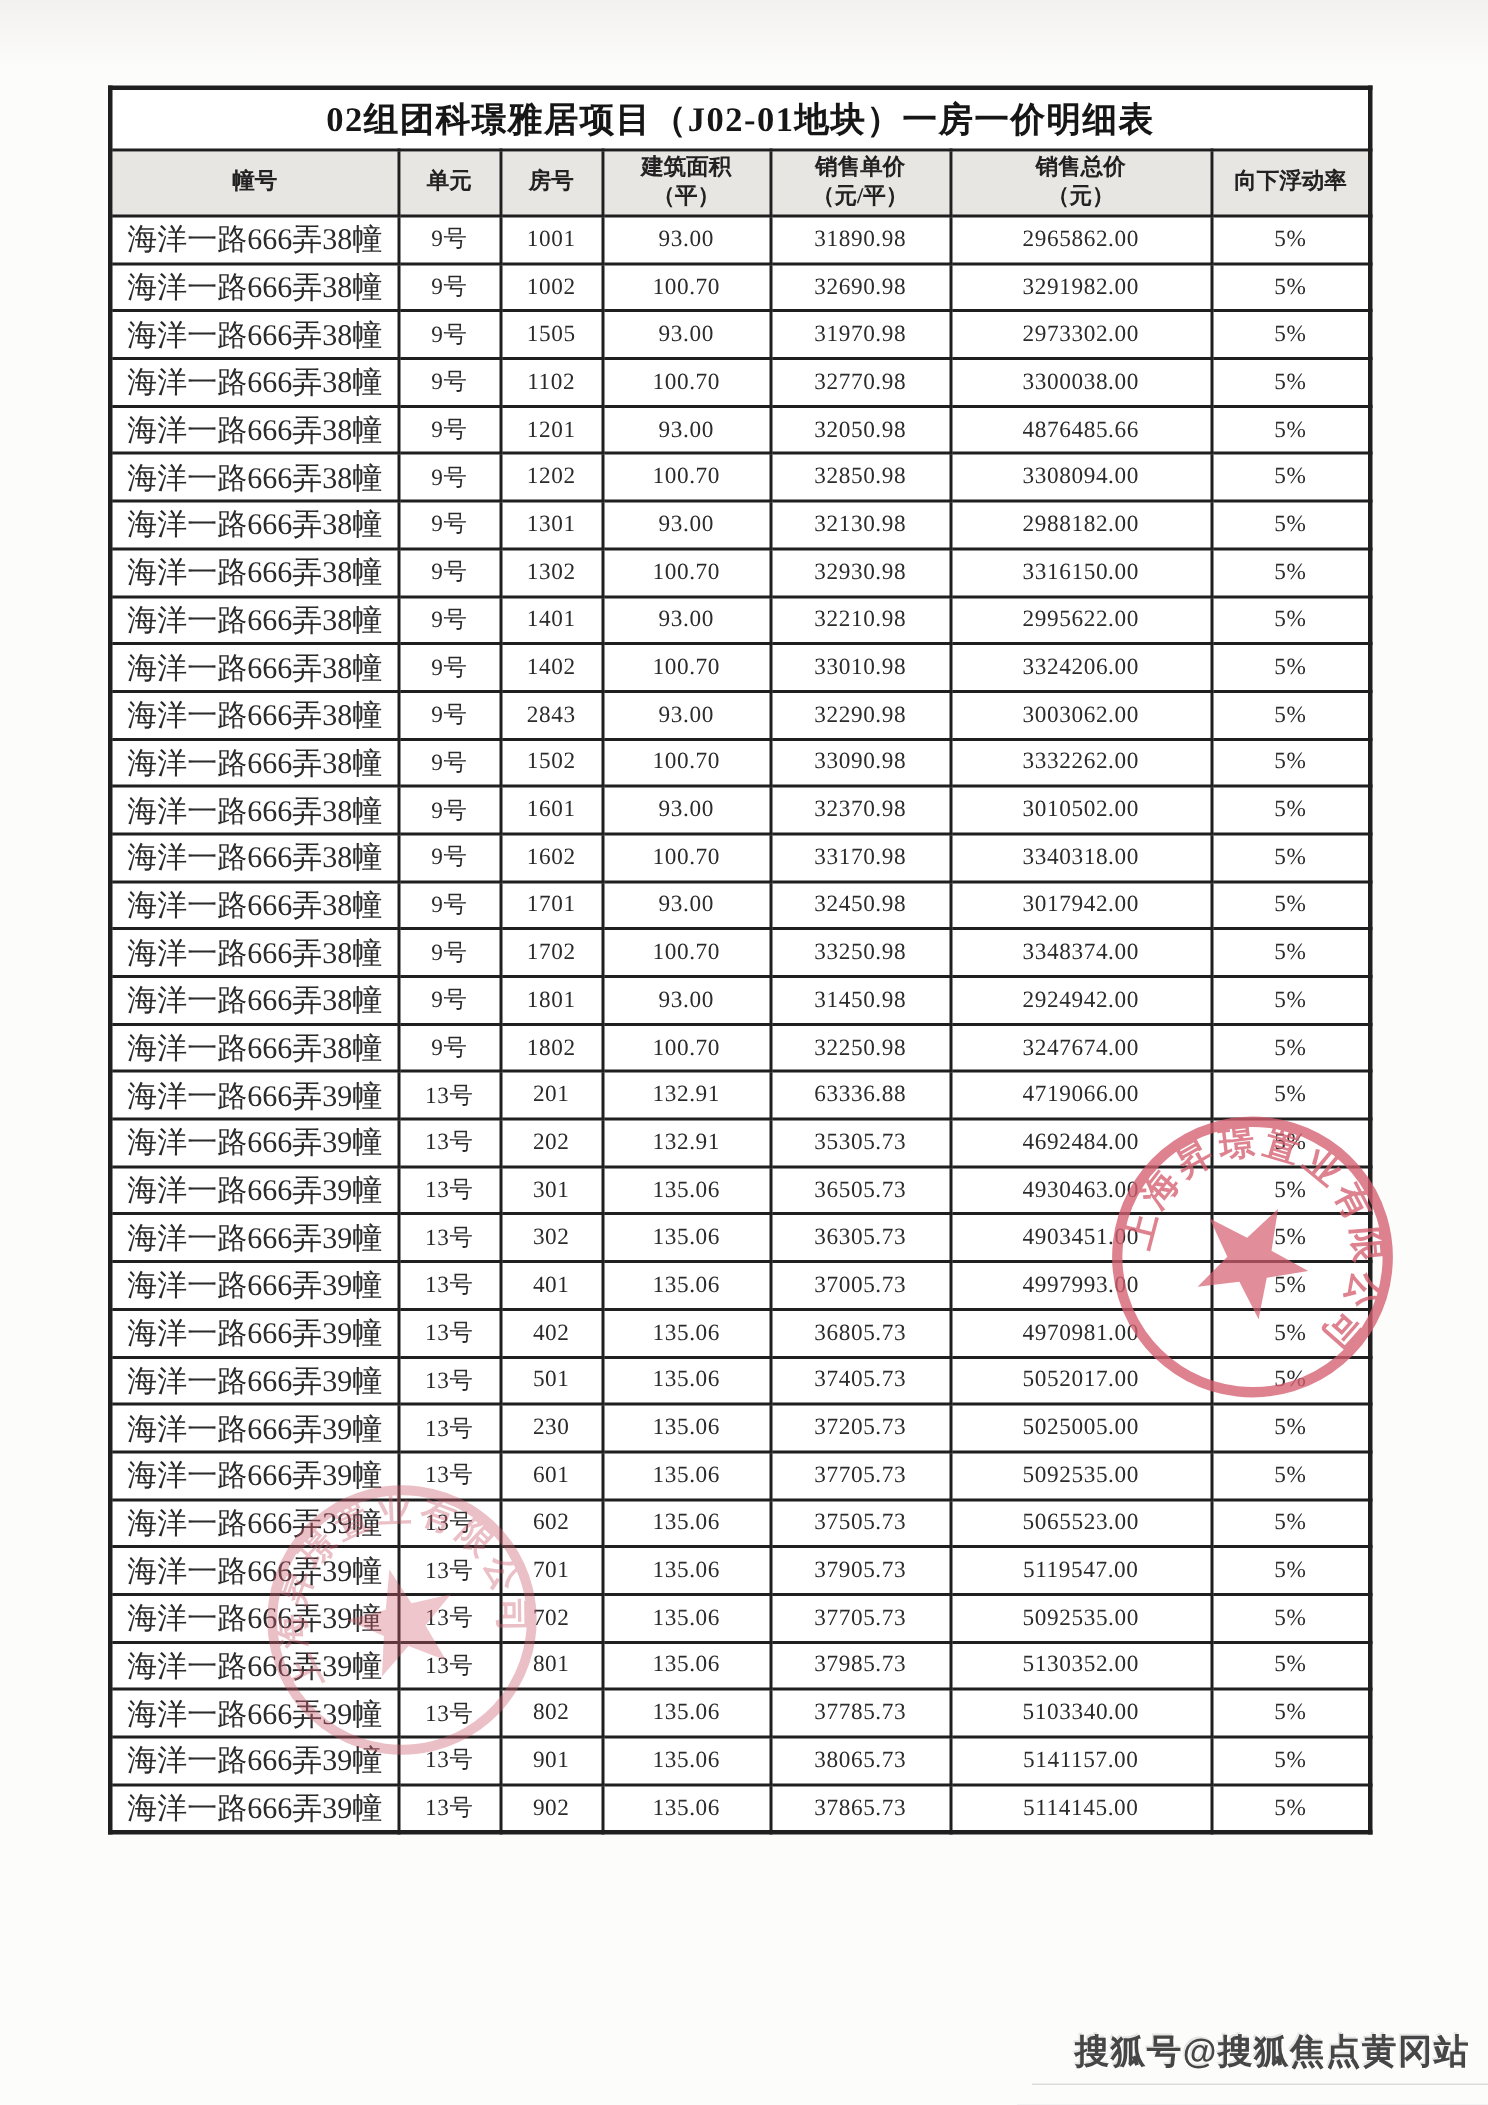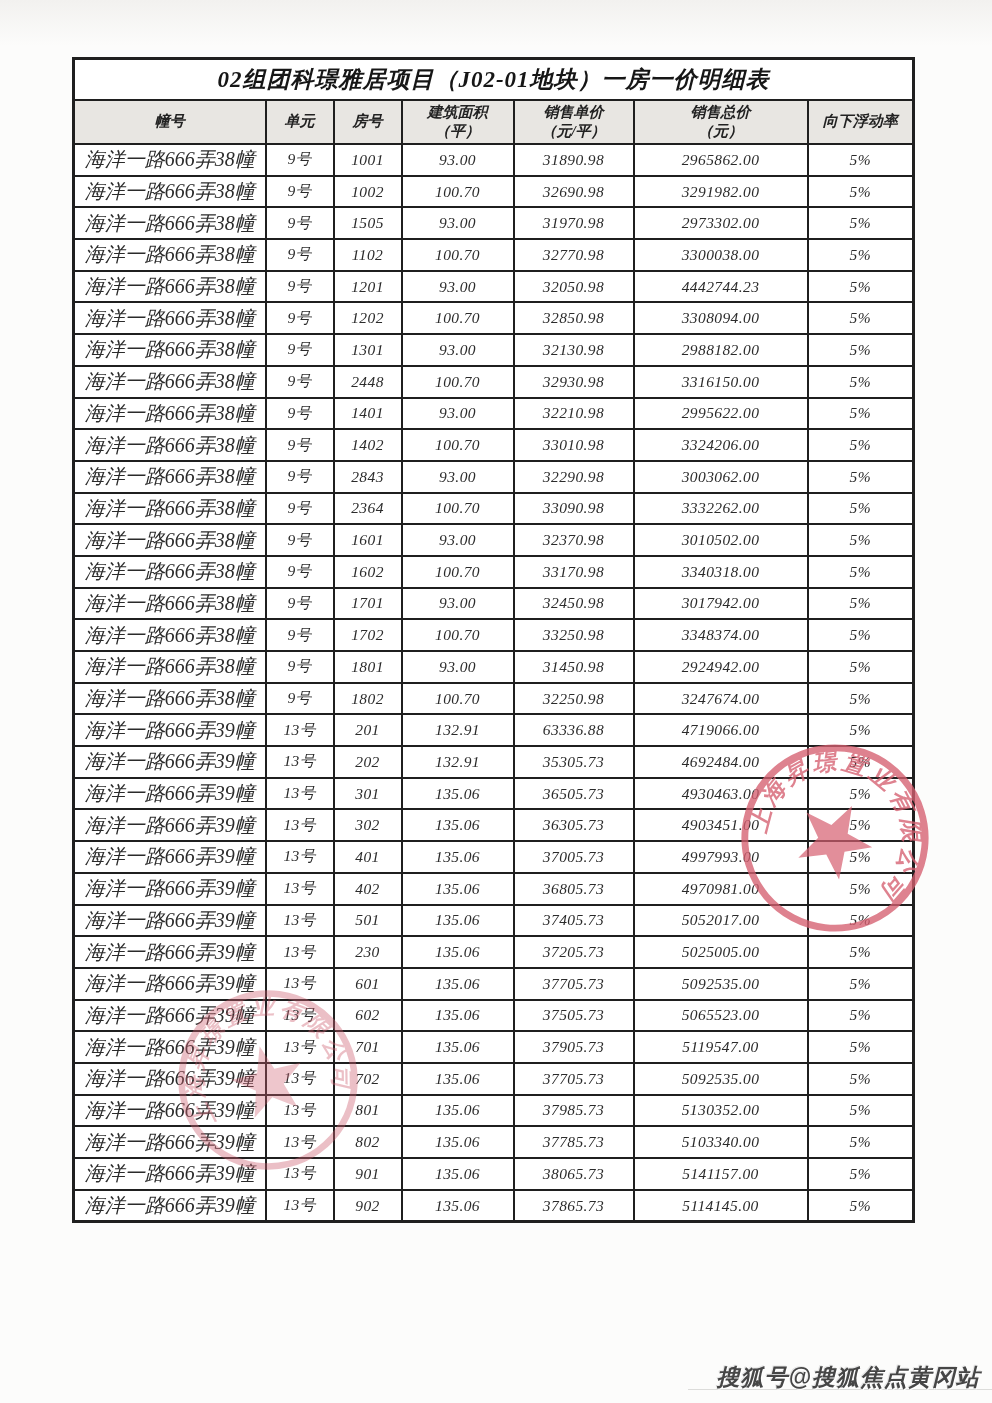--- a/index.html
+++ b/index.html
@@ -3,21 +3,20 @@
 <meta charset="utf-8">
 <style>
   html,body{margin:0;padding:0;background:#e9e9e9;}
   .page{
     position:relative;
     width:992px;height:1403px;
     margin:0 auto;
     background:#fcfcfb;
     font-family:"Liberation Serif","DejaVu Serif",serif;
     overflow:hidden;
-    font-style:italic;
   }
   
   .page::before{
     content:"";position:absolute;left:0;top:0;width:100%;height:46px;
     background:linear-gradient(#f2f1ef, #fcfcfb);pointer-events:none;
   }
 
   table.price-table{
     position:absolute;left:72px;top:57px;width:840px;
     border-collapse:collapse;table-layout:fixed;
@@ -45,21 +44,21 @@
 
   
   .stamp{position:absolute;pointer-events:none;}
   .stamp svg{display:block;width:100%;height:100%;}
   .stamp-right{left:737px;top:740px;width:196px;height:196px;opacity:.78;transform:rotate(28deg);}
   .stamp-left{left:174px;top:986px;width:188px;height:188px;opacity:.40;transform:rotate(-14deg);}
 
   .scan-line{position:absolute;left:688px;top:1389px;width:304px;height:1px;background:#dcdcda;}
 
   .watermark{
-    position:absolute;right:12px;bottom:10px;
+    position:absolute;right:12px;bottom:20px;
     font-family:"Liberation Sans","DejaVu Sans",sans-serif;
     font-size:23px;font-weight:bold;color:#464646;letter-spacing:1px;
     text-shadow:1px 1px 0 #ffffff,-1px -1px 0 #e6e6e6;
   }
 </style>
 </head>
 <body>
 
 <div class="page">
 
@@ -126,21 +125,21 @@
           <td>32770.98</td>
           <td>3300038.00</td>
           <td>5%</td>
         </tr>
         <tr>
           <td>海洋一路666弄38幢</td>
           <td>9号</td>
           <td>1201</td>
           <td>93.00</td>
           <td>32050.98</td>
-          <td>4442744.23</td>
+          <td>4876485.66</td>
           <td>5%</td>
         </tr>
         <tr>
           <td>海洋一路666弄38幢</td>
           <td>9号</td>
           <td>1202</td>
           <td>100.70</td>
           <td>32850.98</td>
           <td>3308094.00</td>
           <td>5%</td>
@@ -150,21 +149,21 @@
           <td>9号</td>
           <td>1301</td>
           <td>93.00</td>
           <td>32130.98</td>
           <td>2988182.00</td>
           <td>5%</td>
         </tr>
         <tr>
           <td>海洋一路666弄38幢</td>
           <td>9号</td>
-          <td>2448</td>
+          <td>1302</td>
           <td>100.70</td>
           <td>32930.98</td>
           <td>3316150.00</td>
           <td>5%</td>
         </tr>
         <tr>
           <td>海洋一路666弄38幢</td>
           <td>9号</td>
           <td>1401</td>
           <td>93.00</td>
@@ -186,21 +185,21 @@
           <td>9号</td>
           <td>2843</td>
           <td>93.00</td>
           <td>32290.98</td>
           <td>3003062.00</td>
           <td>5%</td>
         </tr>
         <tr>
           <td>海洋一路666弄38幢</td>
           <td>9号</td>
-          <td>2364</td>
+          <td>1502</td>
           <td>100.70</td>
           <td>33090.98</td>
           <td>3332262.00</td>
           <td>5%</td>
         </tr>
         <tr>
           <td>海洋一路666弄38幢</td>
           <td>9号</td>
           <td>1601</td>
           <td>93.00</td>

